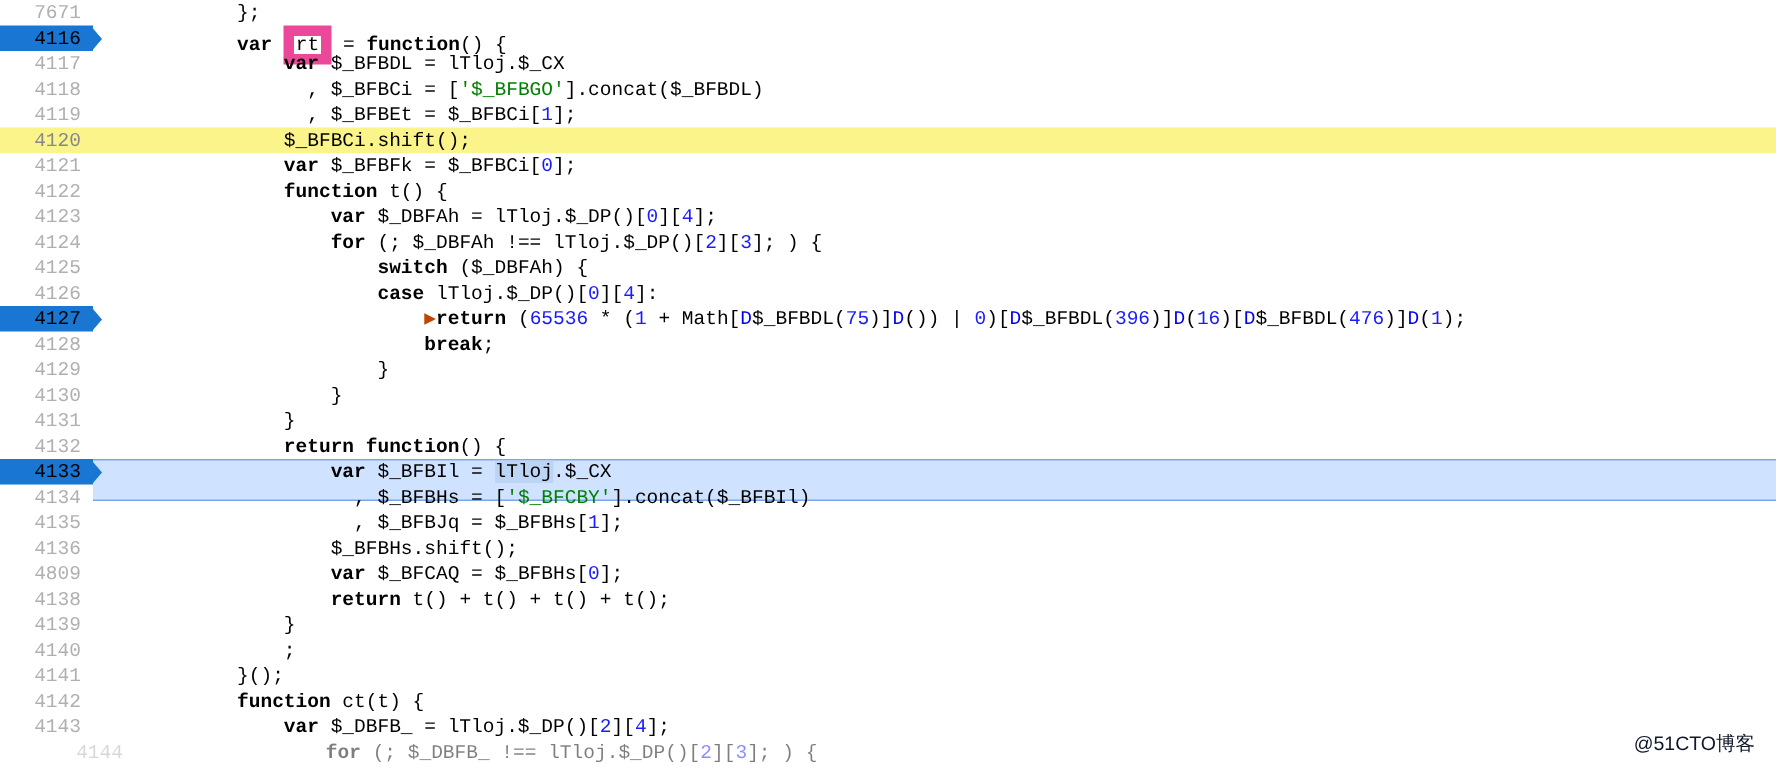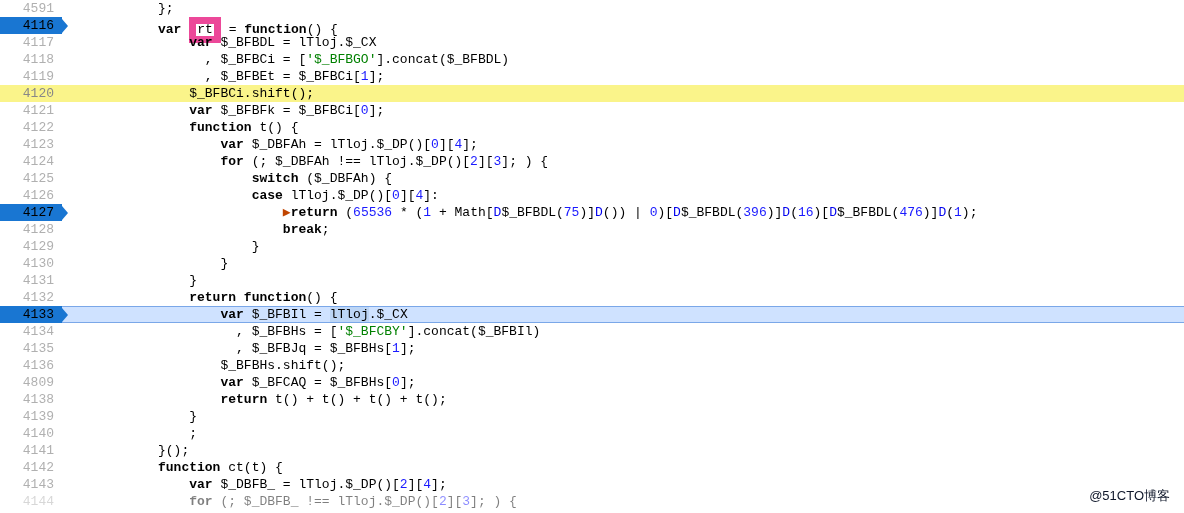--- a/index.html
+++ b/index.html
@@ -46,21 +46,21 @@
     border-top: 7px solid transparent;
     border-bottom: 7px solid transparent;
     border-left: 6px solid #1976d2;
   }
   .content {
     flex: 1;
     padding-left: 18px;
   }
   .line.highlight-yellow .content { background: #faf48a; }
   .line.highlight-yellow .gutter  { background: #faf48a; color: #888; }
-  .line.highlight-blue   .content { background: #cfe2ff; border-top: 1px solid #7aa7e8; border-bottom: 1px solid #7aa7e8; height: 17px; line-height: 15px; }
+  .line.highlight-blue   .content { background: #cfe2ff; border-top: 1px solid #7aa7e8; border-bottom: 1px solid #7aa7e8; height: 28px; line-height: 15px; }
 
   .kw   { color: #000000; font-weight: bold; }   
   .id   { color: #000000; }     
   .strg { color: #008000; }     
   .num  { color: #1a1aff; }
   .op   { color: #000000; }
   .lnk  { color: #0000ee; }     
   .mark { color: #c04500; }     
   .boxed {
     display: inline-block;
@@ -77,21 +77,21 @@
     bottom: 8px;
     color: #0f172a;
     font-family: Arial, sans-serif;
     font-size: 13px;
   }
 </style>
 </head>
 <body>
 
 <div class="editor">
-    <div class="line"><div class="gutter">4591</div><div class="content"><span>          </span><span class="op">};</span></div></div>
+    <div class="line"><div class="gutter">7671</div><div class="content"><span>          </span><span class="op">};</span></div></div>
     <div class="line"><div class="gutter active">4116</div><div class="content"><span>          </span><span class="kw">var</span><span> </span><span class="id boxed">rt</span><span> = </span><span class="kw">function</span><span class="op">() {</span></div></div>
     <div class="line"><div class="gutter">4117</div><div class="content"><span>              </span><span class="kw">var</span><span> $_BFBDL = lTloj.$_CX</span></div></div>
     <div class="line"><div class="gutter">4118</div><div class="content"><span>                </span><span>, $_BFBCi = [</span><span class="strg">'$_BFBGO'</span><span>].concat($_BFBDL)</span></div></div>
     <div class="line"><div class="gutter">4119</div><div class="content"><span>                </span><span>, $_BFBEt = $_BFBCi[</span><span class="num">1</span><span>];</span></div></div>
     <div class="line highlight-yellow"><div class="gutter">4120</div><div class="content"><span>              </span><span>$_BFBCi.shift();</span></div></div>
     <div class="line"><div class="gutter">4121</div><div class="content"><span>              </span><span class="kw">var</span><span> $_BFBFk = $_BFBCi[</span><span class="num">0</span><span>];</span></div></div>
     <div class="line"><div class="gutter">4122</div><div class="content"><span>              </span><span class="kw">function</span><span> t() {</span></div></div>
     <div class="line"><div class="gutter">4123</div><div class="content"><span>                  </span><span class="kw">var</span><span> $_DBFAh = lTloj.$_DP()[</span><span class="num">0</span><span>][</span><span class="num">4</span><span>];</span></div></div>
     <div class="line"><div class="gutter">4124</div><div class="content"><span>                  </span><span class="kw">for</span><span> (; $_DBFAh !== lTloj.$_DP()[</span><span class="num">2</span><span>][</span><span class="num">3</span><span>]; ) {</span></div></div>
     <div class="line"><div class="gutter">4125</div><div class="content"><span>                      </span><span class="kw">switch</span><span> ($_DBFAh) {</span></div></div>
@@ -106,15 +106,15 @@
     <div class="line"><div class="gutter">4134</div><div class="content"><span>                    </span><span>, $_BFBHs = [</span><span class="strg">'$_BFCBY'</span><span>].concat($_BFBIl)</span></div></div>
     <div class="line"><div class="gutter">4135</div><div class="content"><span>                    </span><span>, $_BFBJq = $_BFBHs[</span><span class="num">1</span><span>];</span></div></div>
     <div class="line"><div class="gutter">4136</div><div class="content"><span>                  </span><span>$_BFBHs.shift();</span></div></div>
     <div class="line"><div class="gutter">4809</div><div class="content"><span>                  </span><span class="kw">var</span><span> $_BFCAQ = $_BFBHs[</span><span class="num">0</span><span>];</span></div></div>
     <div class="line"><div class="gutter">4138</div><div class="content"><span>                  </span><span class="kw">return</span><span> t() + t() + t() + t();</span></div></div>
     <div class="line"><div class="gutter">4139</div><div class="content"><span>              </span><span>}</span></div></div>
     <div class="line"><div class="gutter">4140</div><div class="content"><span>              </span><span>;</span></div></div>
     <div class="line"><div class="gutter">4141</div><div class="content"><span>          </span><span>}();</span></div></div>
     <div class="line"><div class="gutter">4142</div><div class="content"><span>          </span><span class="kw">function</span><span> ct(t) {</span></div></div>
     <div class="line"><div class="gutter">4143</div><div class="content"><span>              </span><span class="kw">var</span><span> $_DBFB_ = lTloj.$_DP()[</span><span class="num">2</span><span>][</span><span class="num">4</span><span>];</span></div></div>
-    <div class="line"><div class="gutter" style="opacity: 0.5;">4144</div><div class="content" style="opacity: 0.5;"><span>              </span><span class="kw">for</span><span> (; $_DBFB_ !== lTloj.$_DP()[</span><span class="num">2</span><span>][</span><span class="num">3</span><span>]; ) {</span></div></div>
+    <div class="line"><div class="gutter" style="opacity: 0.5; margin-left: 28px;">4144</div><div class="content" style="opacity: 0.5;"><span>              </span><span class="kw">for</span><span> (; $_DBFB_ !== lTloj.$_DP()[</span><span class="num">2</span><span>][</span><span class="num">3</span><span>]; ) {</span></div></div>
   </div>
 <div class="watermark">@51CTO博客</div>
 
 </body></html>

